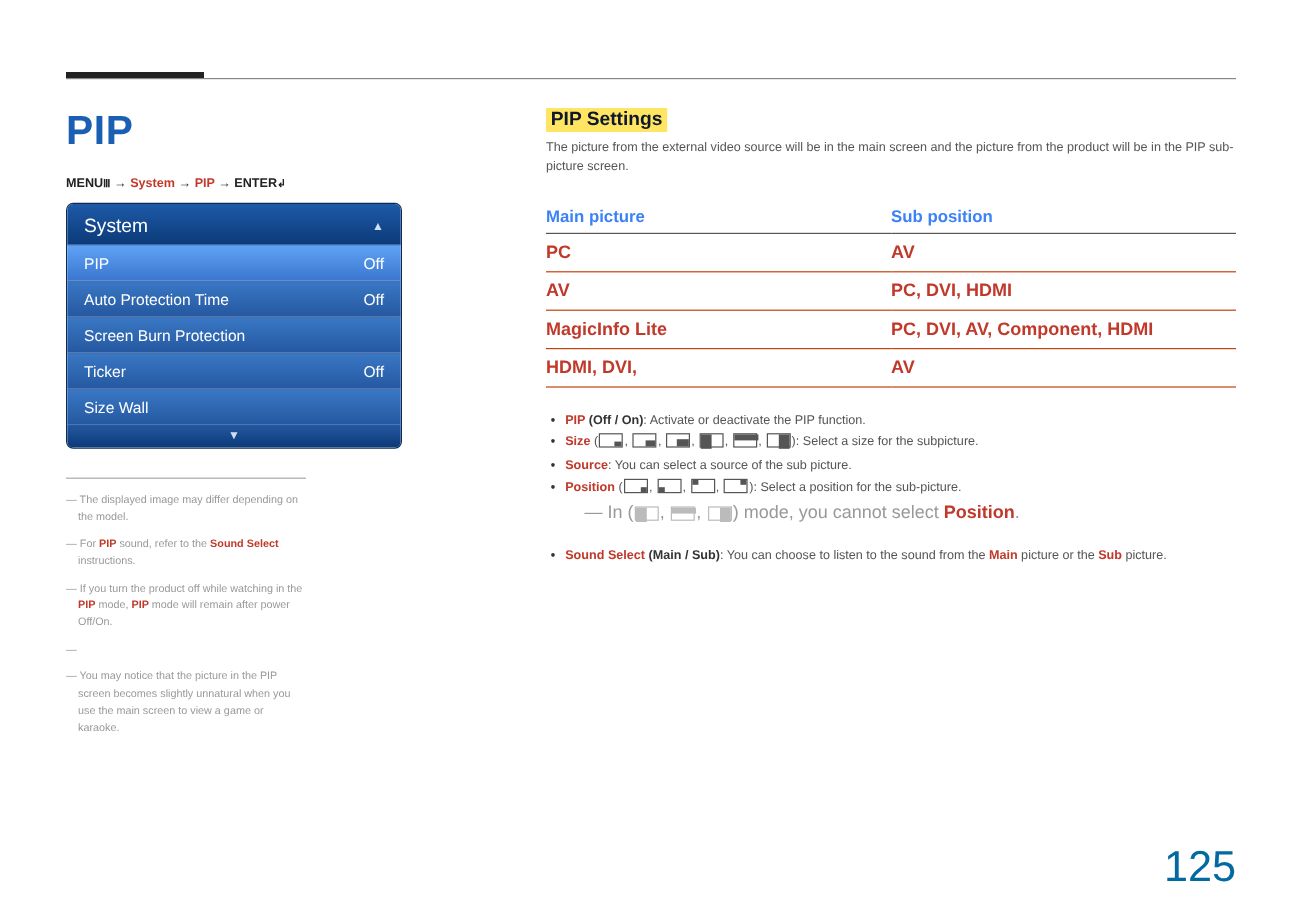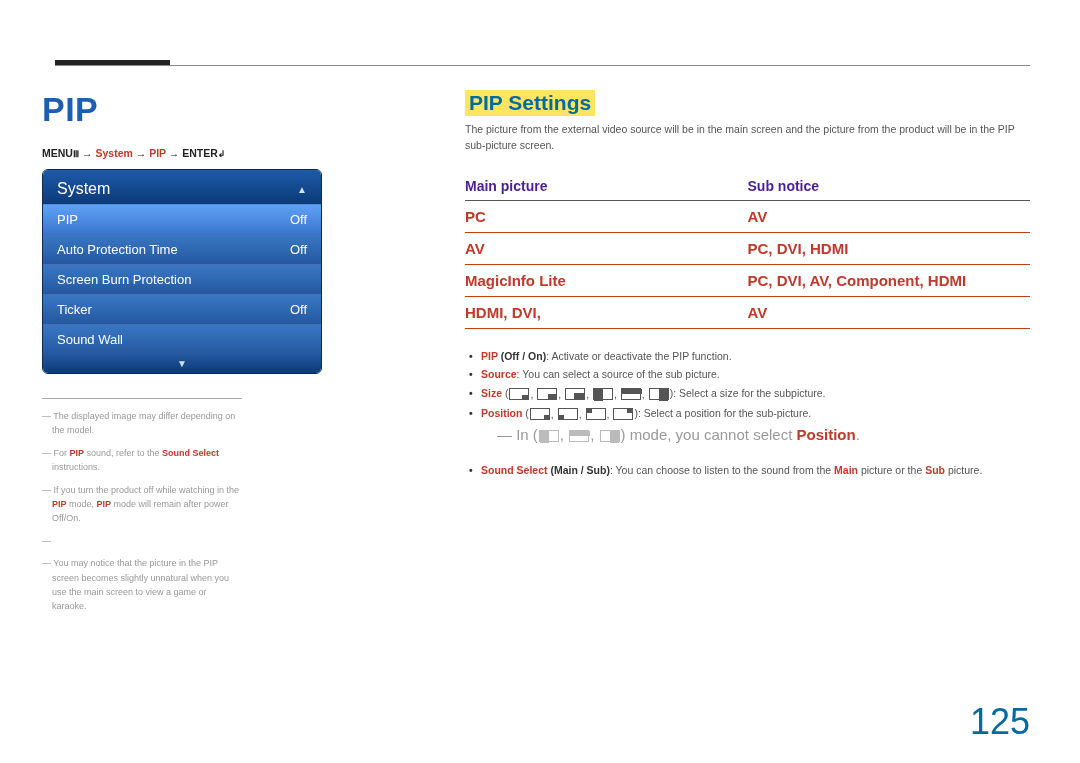--- a/index.html
+++ b/index.html
@@ -23,24 +23,24 @@
     position: absolute;
     top: 60px;
     left: 55px;
     width: 115px;
     height: 5px;
     background: #222;
   }
   .content {
     position: absolute;
     top: 90px;
-    left: 42px;
+    left: 55px;
     right: 50px;
     display: flex;
-    gap: 63px;
+    gap: 40px;
   }
   .left-col { width: 360px; }
   .right-col { flex: 1; }
   .h1 {
     font-size: 34px;
     font-weight: 700;
     color: #1a5fb4;
     letter-spacing: 0.5px;
   }
   .breadcrumb {
@@ -93,43 +93,43 @@
     border-top: 1px solid #aaa;
     width: 200px;
     padding-top: 10px;
     font-size: 9px;
     color: #999;
     line-height: 1.6;
   }
   .footnotes p { margin-bottom: 8px; text-indent: -10px; padding-left: 10px; }
   .footnotes .hl { color: #c0392b; }
   .h2 {
-    font-size: 21px;
-    font-weight: 700;
-    color: #0369a1;
+    font-size: 16px;
+    font-weight: 700;
+    color: #0f172a;
     background: #ffe562;
     display: inline-block;
     padding: 1px 4px;
   }
   .bodytext {
     font-size: 10.5px;
     color: #555;
     margin-top: 6px;
     line-height: 1.5;
   }
   .table {
     margin-top: 18px;
     width: 100%;
     border-collapse: collapse;
   }
   .table th {
     text-align: left;
     font-size: 14px;
     font-weight: 700;
-    color: #4c1d95;
+    color: #3b82f6;
     padding: 6px 0;
     border-bottom: 1px solid #555;
   }
   .table td {
     font-size: 15px;
     font-weight: 700;
     color: #c0392b;
     padding: 7px 0;
     border-bottom: 1px solid #c2410c;
   }
@@ -202,21 +202,21 @@
       </div>
       <div class="osd-row">
         <span>Screen Burn Protection</span>
         <span></span>
       </div>
       <div class="osd-row">
         <span>Ticker</span>
         <span>Off</span>
       </div>
       <div class="osd-row">
-        <span>Sound Wall</span>
+        <span>Size Wall</span>
         <span></span>
       </div>
       <div class="osd-footer">
         <span>▼</span>
       </div>
     </div>
 
     <div class="footnotes">
       <p>― The displayed image may differ depending on the model.</p>
       <p>
@@ -231,21 +231,21 @@
   </div>
 
   <div class="right-col">
     <span class="h2">PIP Settings</span>
     <p class="bodytext">The picture from the external video source will be in the main screen and the picture from the product will be in the PIP sub-picture screen.</p>
 
     <table class="table">
       <tbody>
           <tr>
         <th style="width:50%">Main picture</th>
-        <th>Sub notice</th>
+        <th>Sub position</th>
       </tr>
       <tr>
             <td>PC</td>
             <td>AV</td>
           </tr>
       <tr>
             <td>AV</td>
             <td>PC, DVI, HDMI</td>
           </tr>
       <tr>
@@ -257,34 +257,34 @@
             <td>AV</td>
           </tr>
     </tbody>
       </table>
 
     <ul class="bullets">
       <li>
         <span class="hl">PIP</span><span style="font-weight:700;color:#333"> (Off / On)</span><span>: Activate or deactivate the PIP function.</span>
       </li>
       <li>
-        <span class="hl">Source</span><span>: You can select a source of the sub picture.</span>
-      </li>
-      <li>
         <span class="hl">Size</span>
         (<span class="size-icons">
           <span class="size-box"><span class="inner" style="width:6px;height:4px;bottom:0;right:0"></span></span>,
           <span class="size-box"><span class="inner" style="width:8px;height:5px;bottom:0;right:0"></span></span>,
           <span class="size-box"><span class="inner" style="width:10px;height:6px;bottom:0;right:0"></span></span>,
           <span class="size-box"><span class="inner" style="width:9px;height:12px;left:0;top:0"></span></span>,
           <span class="size-box"><span class="inner" style="width:20px;height:5px;left:0;top:0"></span></span>,
           <span class="size-box"><span class="inner" style="width:9px;height:12px;right:0;top:0"></span></span>
         </span>)<span>: Select a size for the subpicture.</span>
       </li>
       <li>
+        <span class="hl">Source</span><span>: You can select a source of the sub picture.</span>
+      </li>
+      <li>
         <span class="hl">Position</span>
         (<span class="pos-icons">
           <span class="pos-box"><span class="inner" style="width:5px;height:4px;bottom:0;right:0"></span></span>,
           <span class="pos-box"><span class="inner" style="width:5px;height:4px;bottom:0;left:0"></span></span>,
           <span class="pos-box"><span class="inner" style="width:5px;height:4px;top:0;left:0"></span></span>,
           <span class="pos-box"><span class="inner" style="width:5px;height:4px;top:0;right:0"></span></span>
         </span>)<span>: Select a position for the sub-picture.</span>
       </li>
     </ul>
     <div class="subnote">

